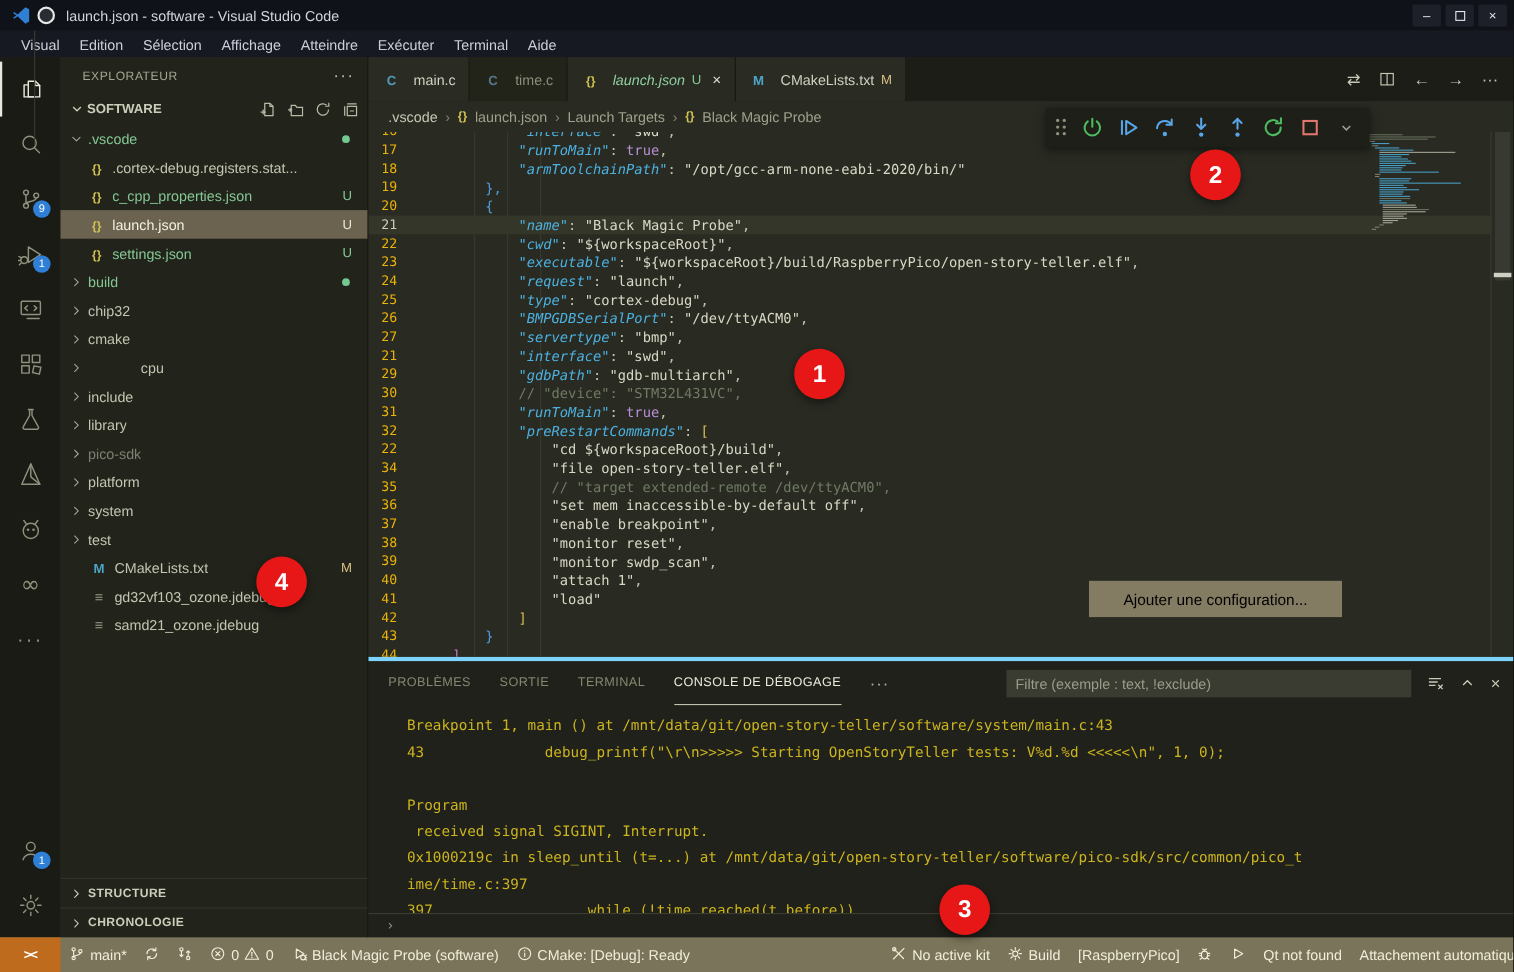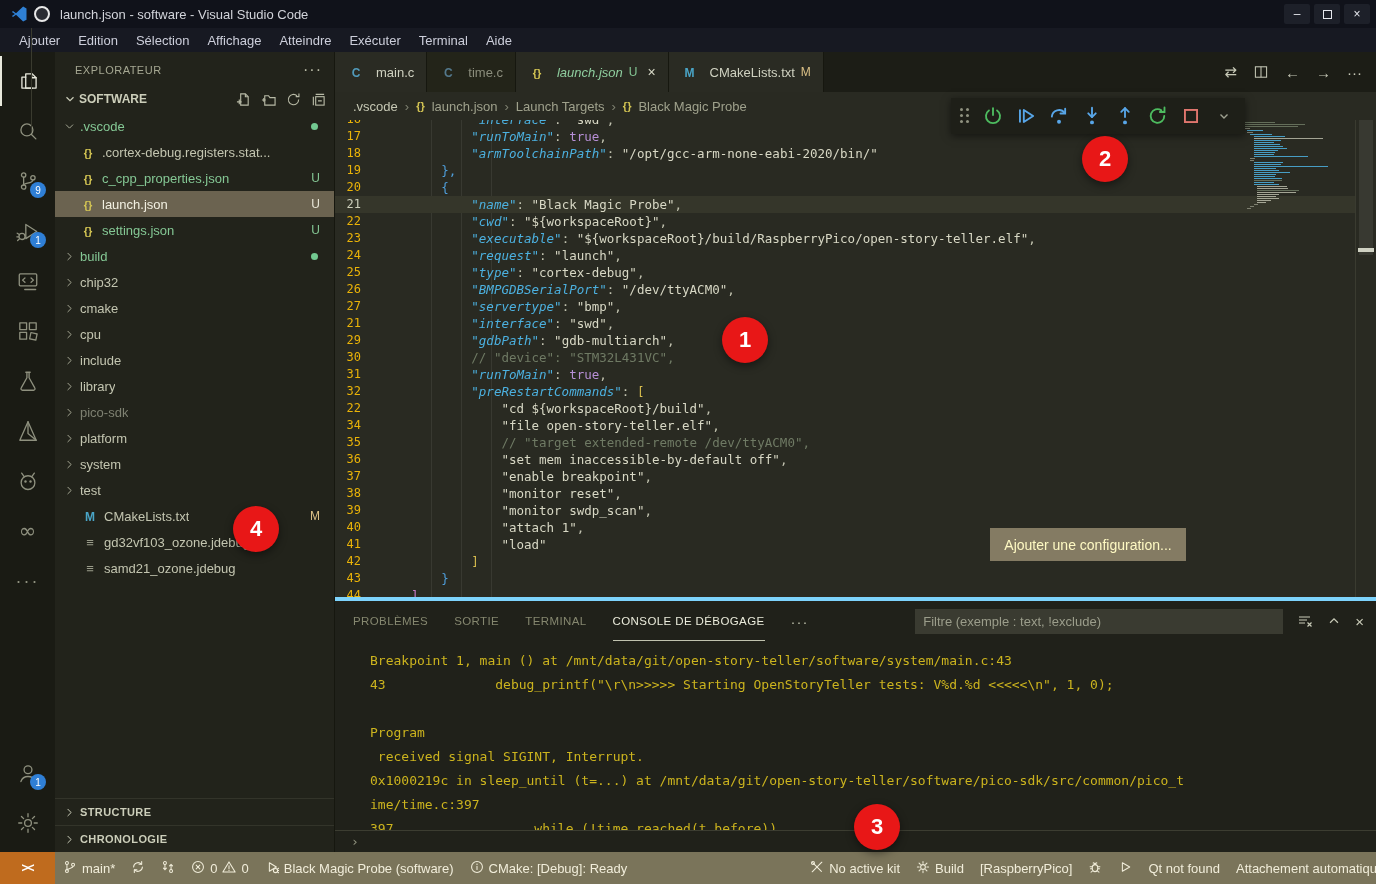--- a/index.html
+++ b/index.html
@@ -97,21 +97,21 @@
   .tk-m{color:#c678c6;}
   .iguide{position:absolute;top:0;bottom:0;width:1px;background:#383931;}
 
   .minimap{position:absolute;top:2px;right:21px;width:112px;bottom:0;}
   .mm-row{height:1px;margin-bottom:1px;opacity:.85;}
   .mm-c{background:#6f7a64;} .mm-k{background:#4cb1e0;} .mm-s{background:#b9baa8;} .mm-p{background:#8b8d7c;}
   .vscroll{position:absolute;top:0;right:0;width:21px;bottom:0;border-left:1px solid #3a3b30;}
   .vthumb{position:absolute;top:0;left:3px;width:14px;height:135px;background:rgba(255,255,255,.07);}
   .vmark{position:absolute;top:128px;left:2px;width:16px;height:4px;background:#cfd1c2;}
 
-  .add-config{position:absolute;left:655px;top:408px;width:196px;height:33px;background:#847b63;color:#fef9c3;border:none;font-family:"Liberation Sans",sans-serif;font-size:14px;}
+  .add-config{position:absolute;left:655px;top:408px;width:230px;height:33px;background:#847b63;color:#000000;border:none;font-family:"Liberation Sans",sans-serif;font-size:14px;}
 
   
   .debug-toolbar{position:absolute;top:46px;right:131px;height:36px;background:#1e1f18;display:flex;align-items:center;padding:0 8px;gap:7px;box-shadow:0 2px 8px rgba(0,0,0,.5);z-index:5;}
   .dt-btn{width:26px;height:26px;display:flex;align-items:center;justify-content:center;}
   .dt-grip{width:12px;height:16px;position:relative;margin-right:2px;}
   .dt-grip i{position:absolute;width:3px;height:3px;border-radius:50%;background:#8f917f;left:1px;top:0;
     box-shadow:0 6px 0 #8f917f,0 12px 0 #8f917f,6px 0 0 #8f917f,6px 6px 0 #8f917f,6px 12px 0 #8f917f;}
   .c-green{color:#4dbb5f;} .c-blue{color:#58a6e8;} .c-red{color:#e2776f;} .c-gray{color:#9fa190;}
 
   
@@ -158,21 +158,21 @@
     <div class="win-controls">
       <span class="wc">–</span>
       <span class="wc">
           <span class="maxbox"></span>
         </span>
       <span class="wc">×</span>
     </div>
   </div>
 
   <div class="menubar" id="menubar">
-      <span class="menu-item">Ajouter</span>
+      <span class="menu-item">Visual</span>
       <span class="menu-item">Edition</span>
       <span class="menu-item">Sélection</span>
       <span class="menu-item">Affichage</span>
       <span class="menu-item">Atteindre</span>
       <span class="menu-item">Exécuter</span>
       <span class="menu-item">Terminal</span>
       <span class="menu-item">Aide</span>
     </div>
 
   <div class="main">
@@ -376,21 +376,21 @@
             <span class="label">chip32</span>
           </div>
           <div class="tree-row" style="padding-left: 8px;">
             <span class="chev">
               <svg width="13" height="13" viewBox="0 0 16 16" fill="none" stroke="currentColor" stroke-width="1.2" stroke-linecap="round" stroke-linejoin="round">
                 <path d="M6 4l4 4-4 4"></path>
               </svg>
             </span>
             <span class="label">cmake</span>
           </div>
-          <div class="tree-row" style="padding-left: 8px;">
+          <div class="tree-row" style="padding-left: 8px; gap: 48px;">
             <span class="chev">
               <svg width="13" height="13" viewBox="0 0 16 16" fill="none" stroke="currentColor" stroke-width="1.2" stroke-linecap="round" stroke-linejoin="round">
                 <path d="M6 4l4 4-4 4"></path>
               </svg>
             </span>
             <span class="label">cpu</span>
           </div>
           <div class="tree-row" style="padding-left: 8px;">
             <span class="chev">
               <svg width="13" height="13" viewBox="0 0 16 16" fill="none" stroke="currentColor" stroke-width="1.2" stroke-linecap="round" stroke-linejoin="round">

